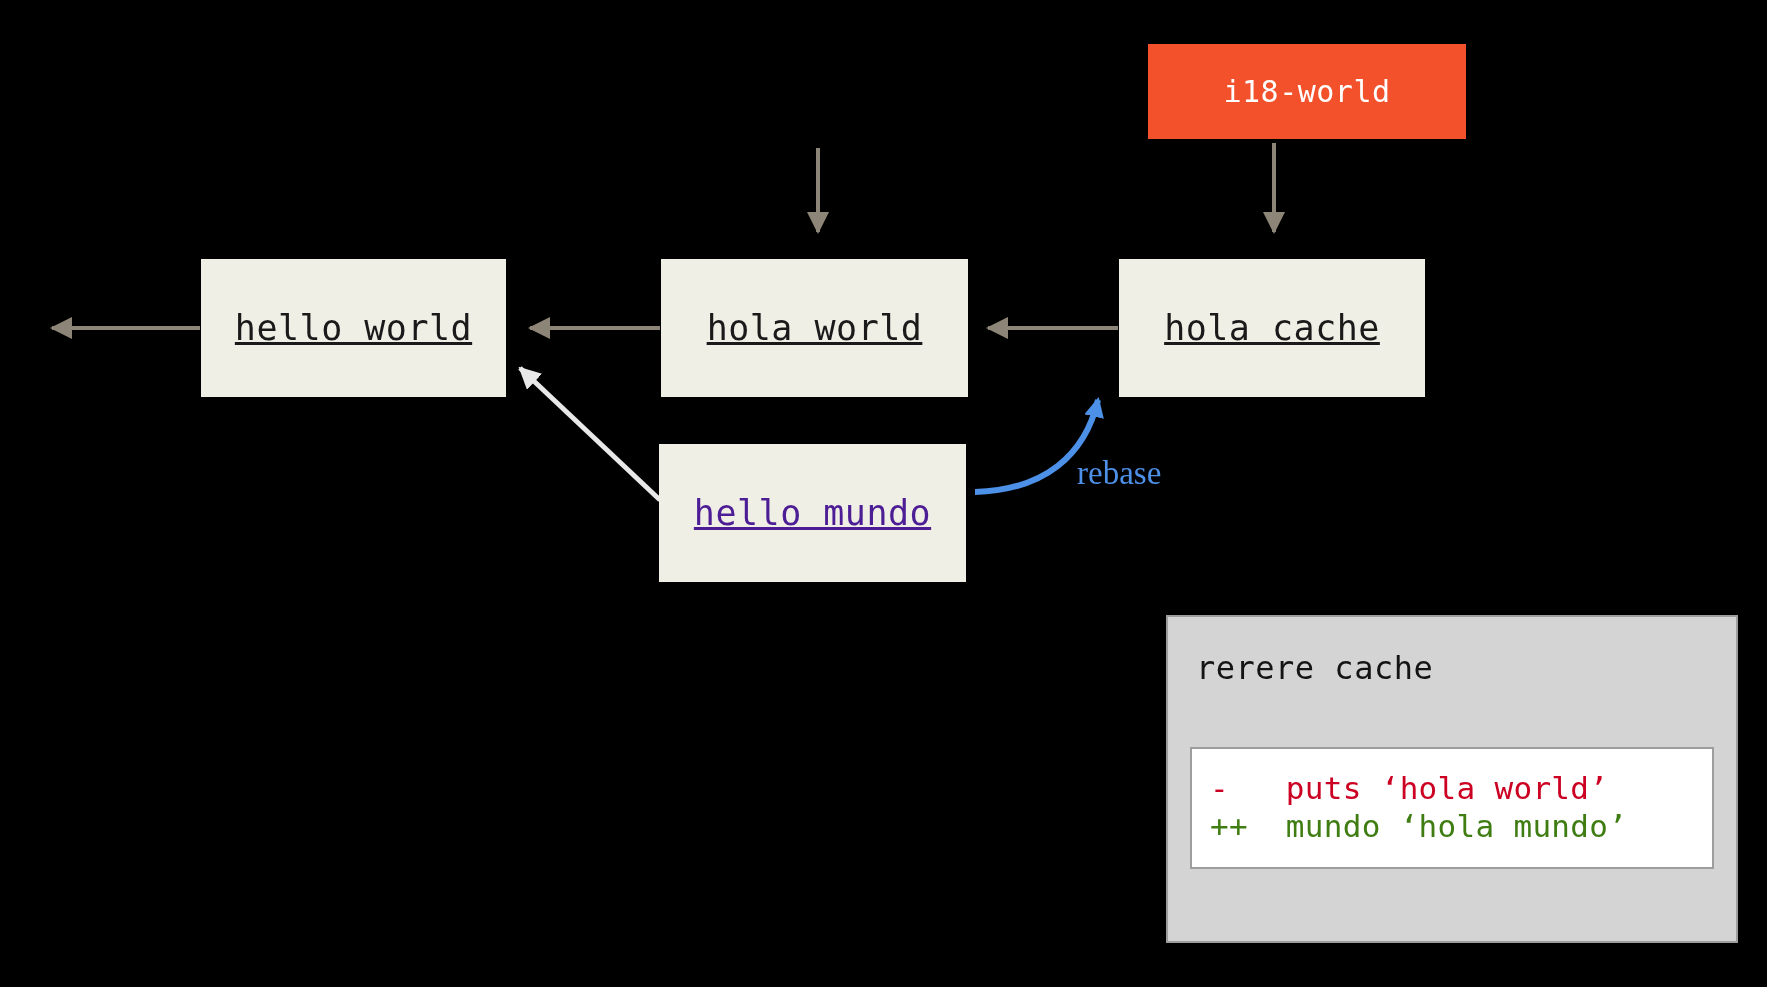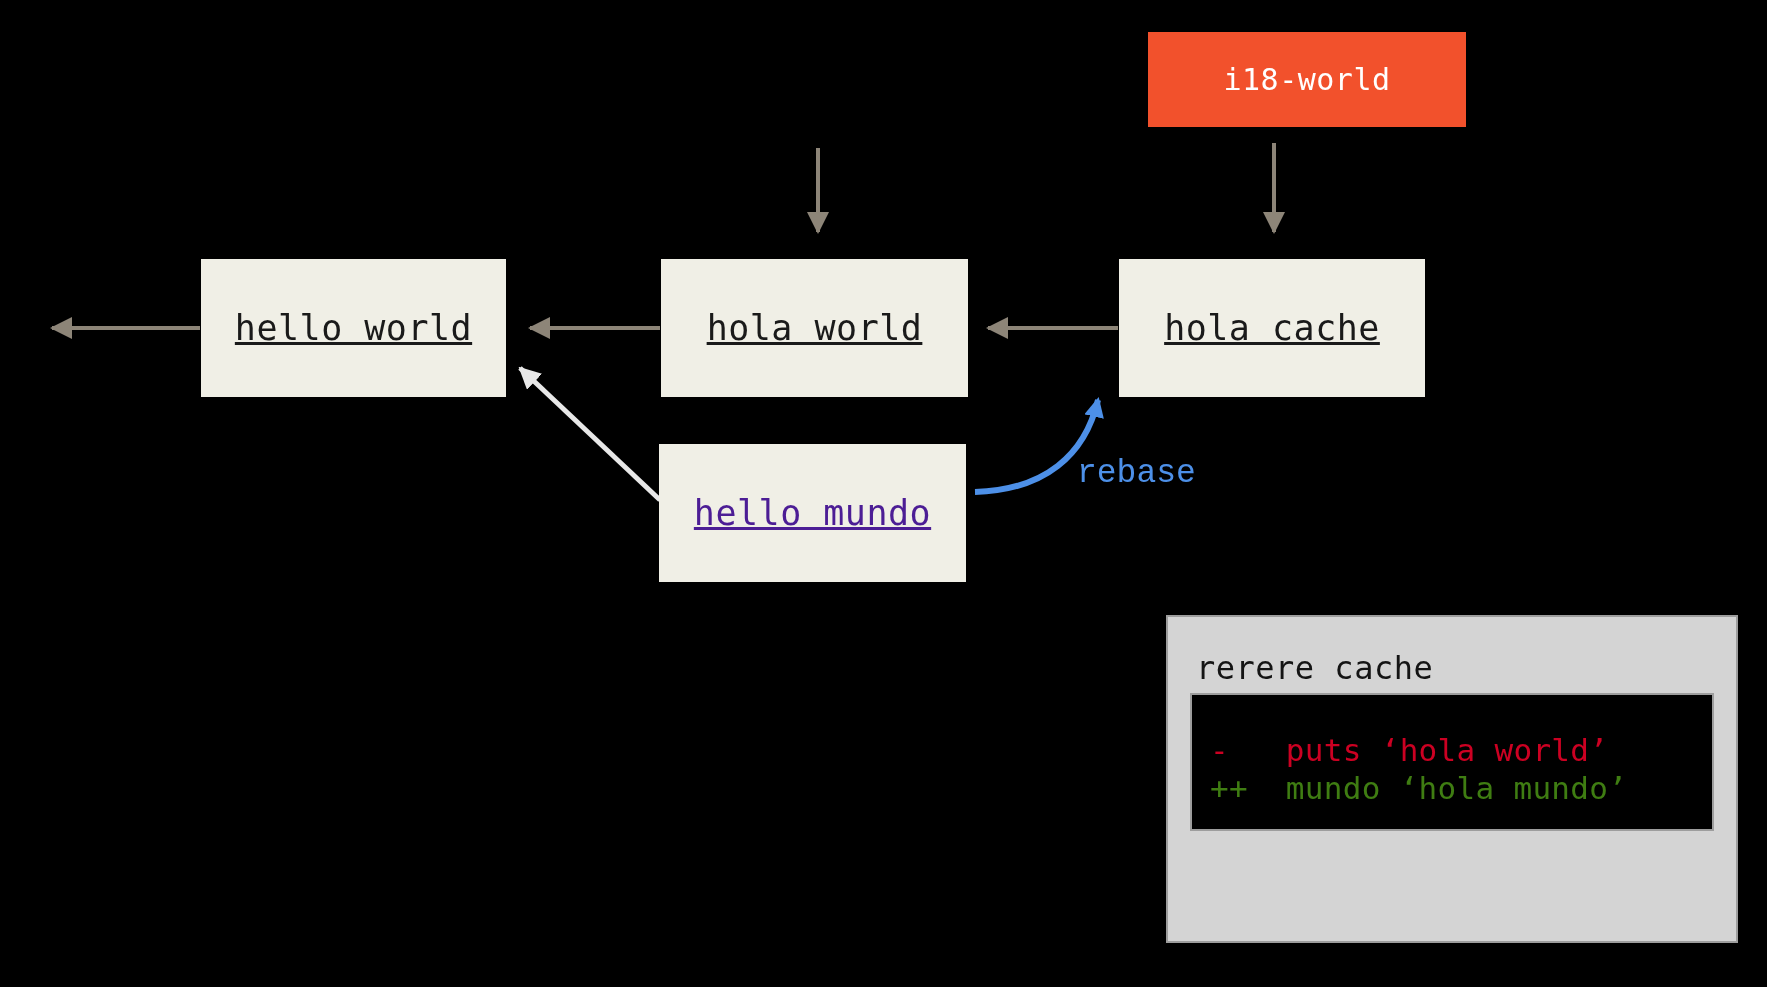--- a/index.html
+++ b/index.html
@@ -56,46 +56,47 @@
     text-decoration: underline;
   }
   .commit-box.dimmed {
     color: #4c1d95;
   }
 
   
   .rebase-label {
     position: absolute;
     color: #4d90e8;
-    font-family: Liberation Mono, monospace;
+    font-family: Liberation Serif, serif;
     font-size: 33px;
     white-space: nowrap;
   }
 
   
   .rerere-panel {
     position: absolute;
     background: #d4d4d4;
     border: 2px solid #9d9d9d;
     box-sizing: border-box;
     padding: 18px 22px 22px 22px;
   }
   .rerere-title {
     color: #141414;
     font-family: "DejaVu Sans Mono", "Liberation Mono", monospace;
     font-size: 32px;
     letter-spacing: 0.5px;
-    padding: 14px 4px 6px 6px;
+    padding: 14px 4px 22px 6px;
     white-space: nowrap;
   }
   .rerere-code {
-    background: #000000;
+    background: #ffffff;
     border: 2px solid #9d9d9d;
     box-sizing: border-box;
-    padding: 36px 18px 22px 18px;
+    padding: 20px 18px 22px 18px;
+    margin-top: 38px;
   }
   .code-line {
     font-family: "DejaVu Sans Mono", "Liberation Mono", monospace;
     font-size: 31px;
     line-height: 1.23;
     white-space: pre;
     letter-spacing: 0.3px;
   }
   .code-line.c-removed-a { color: #cc0022; }
   .code-line.c-removed-b { color: #f4502a; }
@@ -145,21 +146,21 @@
     <g>
       <line x1="660" y1="500" x2="520" y2="368" stroke="#e8e8e8" stroke-width="5" marker-end="url(#arrow-white)"></line>
     </g>
 
     <g>
       <path d="M 975,492 C 1045,490 1085,455 1098,400" fill="none" stroke="#4d90e8" stroke-width="6" marker-end="url(#arrow-blue)"></path>
     </g>
   </svg>
 
 
-  <div class="branch-box" style="left:1148px; top:32px; width:318px; height:95px;align-items:center;">
+  <div class="branch-box" style="left:1148px; top:44px; width:318px; height:95px;align-items:center;">
     <span>i18-world</span>
   </div>
 
   <div class="commit-box" style="left:201px; top:259px; width:305px; height:138px;">
     <span>hello world</span>
   </div>
 
   <div class="commit-box" style="left:661px; top:259px; width:307px; height:138px;">
     <span>hola world</span>
   </div>

